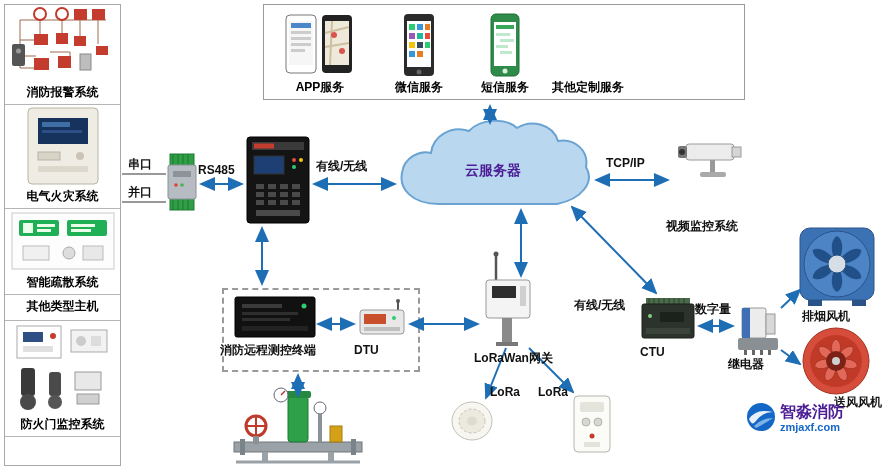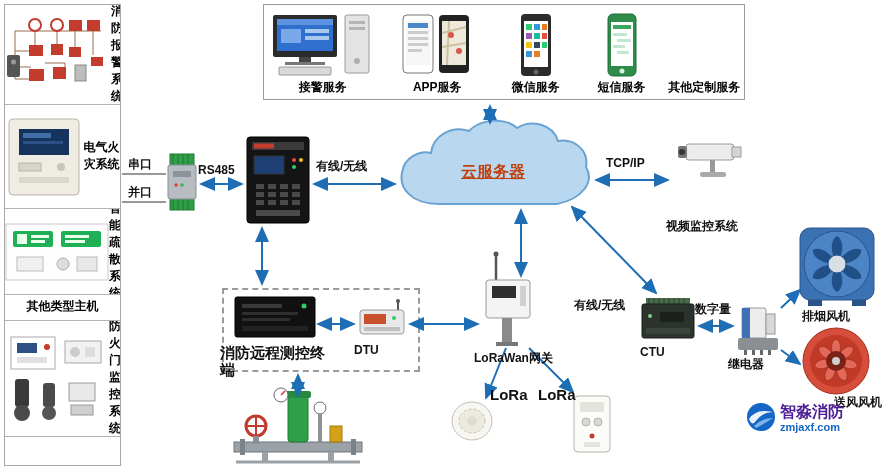--- a/index.html
+++ b/index.html
@@ -1,37 +1,37 @@
 <!DOCTYPE html>
 <html><head>
 <meta charset="utf-8">
 <style>
   * { margin:0; padding:0; box-sizing:border-box; }
   body { font-family:"Liberation Sans","DejaVu Sans",sans-serif; background:#fff; }
   #canvas { position:relative; width:885px; height:472px; background:#fff; overflow:hidden; }
   .abs { position:absolute; }
   .lbl { position:absolute; font-size:12px; font-weight:bold; color:#111; line-height:1.15; }
-  .lbl.small { font-size:15px; }
+  .lbl.small { font-size:12px; }
 
   
   .left-panel { position:absolute; left:4px; top:4px; width:117px; height:462px; border:1px solid #a8a8a8; background:#fff; }
-  .lp-section { border-bottom:1px solid #b5b5b5; display:flex; flex-direction:row; align-items:center; overflow:hidden; }
+  .lp-section { border-bottom:1px solid #b5b5b5; display:flex; flex-direction:column; align-items:center; overflow:hidden; }
   .lp-art { flex:1; display:flex; align-items:center; justify-content:center; width:100%; }
   .lp-label { font-size:12px; font-weight:bold; text-align:center; padding:1px 0 3px; width:100%; }
   .lp-section.no-art { justify-content:center; }
 
   
   .services-box { position:absolute; left:263px; top:4px; width:482px; height:96px; border:1px solid #9a9a9a; background:#fff; display:flex; }
   .svc-col { display:flex; flex-direction:column; align-items:center; justify-content:flex-end; padding-bottom:3px; }
   .svc-art { flex:1; display:flex; align-items:flex-end; justify-content:center; padding-top:4px; }
   .svc-label { font-size:12px; font-weight:bold; text-align:center; padding-top:2px; }
 
   
   .cloud-wrap { position:absolute; left:393px; top:116px; width:200px; height:104px; }
-  .cloud-text { position:absolute; left:0; top:46px; width:100%; text-align:center; font-size:16px; font-weight:bold; color:#c2410c;text-decoration:underline; }
+  .cloud-text { position:absolute; left:0; top:46px; width:100%; text-align:center; font-size:14px; font-weight:bold; color:#4c1d95; }
 
   
   .dashed-box { position:absolute; left:222px; top:288px; width:198px; height:84px; border:2px dashed #9a9a9a; }
 
   .overlay { position:absolute; left:0; top:0; width:885px; height:472px; pointer-events:none; }
 
   .logo-wrap { position:absolute; left:746px; top:402px; width:128px; height:50px; display:flex; align-items:flex-start; }
   .logo-texts { margin-left:4px; }
   .logo-title { color:#4c1d95; font-size:16px; font-weight:bold; line-height:1.2; }
   .logo-domain { color:#1467c6; font-size:11px; font-weight:bold; }
@@ -121,40 +121,20 @@
           <circle cx="44" cy="80" r="7" fill="#555"></circle>
           <rect x="64" y="50" width="26" height="18" fill="#e8e8e8" stroke="#999"></rect>
           <rect x="66" y="72" width="22" height="10" fill="#d0d0d0" stroke="#999"></rect>
         </svg>
       </div>
       <div class="lp-label">防火门监控系统</div>
     </div>
   </div>
 
   <div class="services-box">
-    <div class="svc-col" style="width:118px">
-      <div class="svc-art">
-        <svg width="104" height="64" viewBox="0 0 104 64">
-          <rect x="2" y="2" width="64" height="42" rx="2" fill="#2b2b2b"></rect>
-          <rect x="6" y="6" width="56" height="32" fill="#2f6fce"></rect>
-          <rect x="6" y="6" width="56" height="6" fill="#5b93e0"></rect>
-          <rect x="10" y="16" width="20" height="14" fill="#79a9e8"></rect>
-          <rect x="34" y="16" width="24" height="4" fill="#a9c8f0"></rect>
-          <rect x="34" y="23" width="24" height="4" fill="#a9c8f0"></rect>
-          <rect x="28" y="44" width="12" height="5" fill="#444"></rect>
-          <rect x="14" y="49" width="40" height="3" fill="#777"></rect>
-          <rect x="8" y="54" width="52" height="8" rx="1" fill="#d9d9d9" stroke="#999"></rect>
-          <rect x="74" y="2" width="24" height="58" rx="2" fill="#e3e3e3" stroke="#9a9a9a"></rect>
-          <rect x="78" y="8" width="16" height="3" fill="#b5b5b5"></rect>
-          <rect x="78" y="14" width="16" height="3" fill="#b5b5b5"></rect>
-          <circle cx="86" cy="48" r="3" fill="#b0b0b0"></circle>
-        </svg>
-      </div>
-      <div class="svc-label">接警服务</div>
-    </div>
 
     <div class="svc-col" style="width:112px">
       <div class="svc-art">
         <svg width="72" height="64" viewBox="0 0 72 64">
           <rect x="2" y="2" width="30" height="58" rx="4" fill="#fff" stroke="#777"></rect>
           <rect x="5" y="8" width="24" height="44" fill="#f6f6f6"></rect>
           <rect x="7" y="10" width="20" height="5" fill="#4a86c8"></rect>
           <rect x="7" y="18" width="20" height="3" fill="#ccc"></rect>
           <rect x="7" y="24" width="20" height="3" fill="#ccc"></rect>
           <rect x="7" y="30" width="20" height="3" fill="#ccc"></rect>

